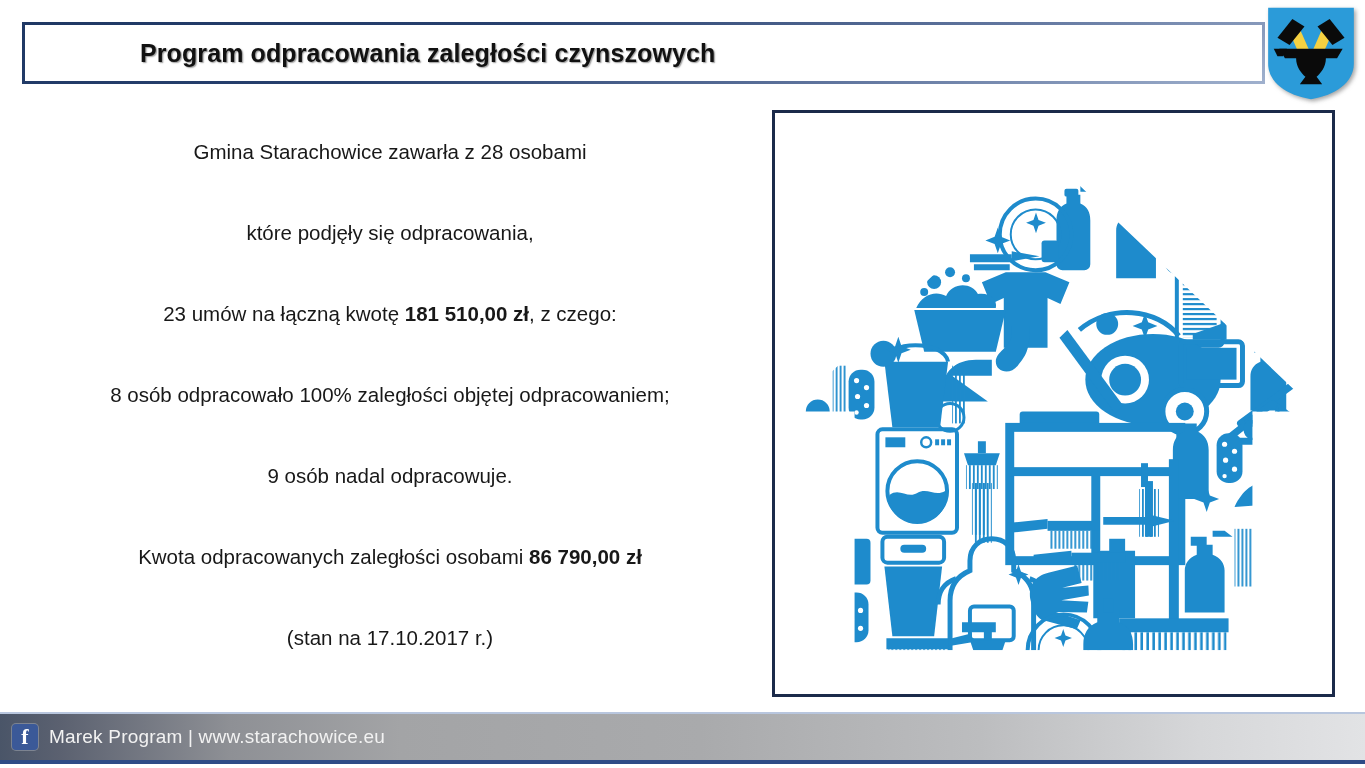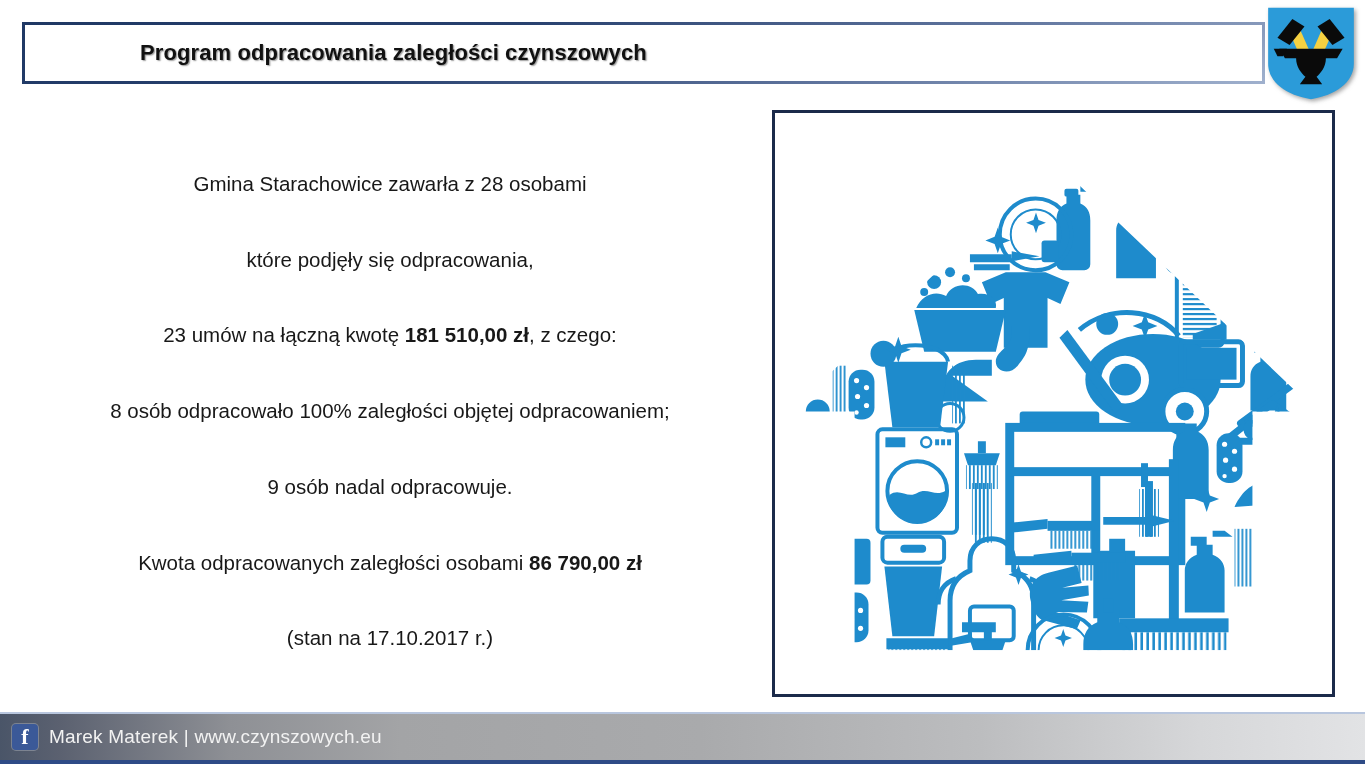--- a/index.html
+++ b/index.html
@@ -36,21 +36,21 @@
     border-style: solid;
     border-width: 3px;
     border-image: linear-gradient(160deg, #1f3864 0%, #27406e 35%, #61769f 70%, #9fb0cd 100%) 1;
   }
   .title-text {
     position: absolute;
     left: 115px;
     top: 50%;
     transform: translateY(-50%);
     font-family: "Liberation Sans", sans-serif;
-    font-size: 22px;
+    font-size: 25px;
     font-weight: 700;
     color: #111111;
     letter-spacing: .1px;
     white-space: nowrap;
     text-shadow: 1.2px 1.2px 1.4px rgba(120,120,120,.75);
   }
 
   
   .crest {
     position: absolute;
@@ -76,21 +76,20 @@
     text-align: center;
     color: #181818;
     font-family: "Liberation Sans", sans-serif;
   }
   .line {
     width: 100%;
     font-size: 20.5px;
     line-height: 1.15;
     font-weight: 400;
     white-space: nowrap;
-    margin-top: 32px;
   }
   .line b { font-weight: 700; }
   .line .small { font-size: 17px; }
 
   
   .picture-frame {
     position: absolute;
     left: 772px;
     top: 110px;
     width: 563px;
@@ -454,16 +453,16 @@
           <path d="M48 0 l24 6 l-24 6 z"></path>
         </g>
 
         <rect x="198" y="372" width="16" height="52" fill="url(#bristlesFine)"></rect>
       </g>
     </svg>
   </div>
 
   <div class="footer">
     <span class="fb-icon"></span>
-    <span class="footer-text">Marek Materek | www.czynszowych.eu</span>
+    <span class="footer-text">Marek Program | www.starachowice.eu</span>
   </div>
 
 </div>
 
 </body></html>

